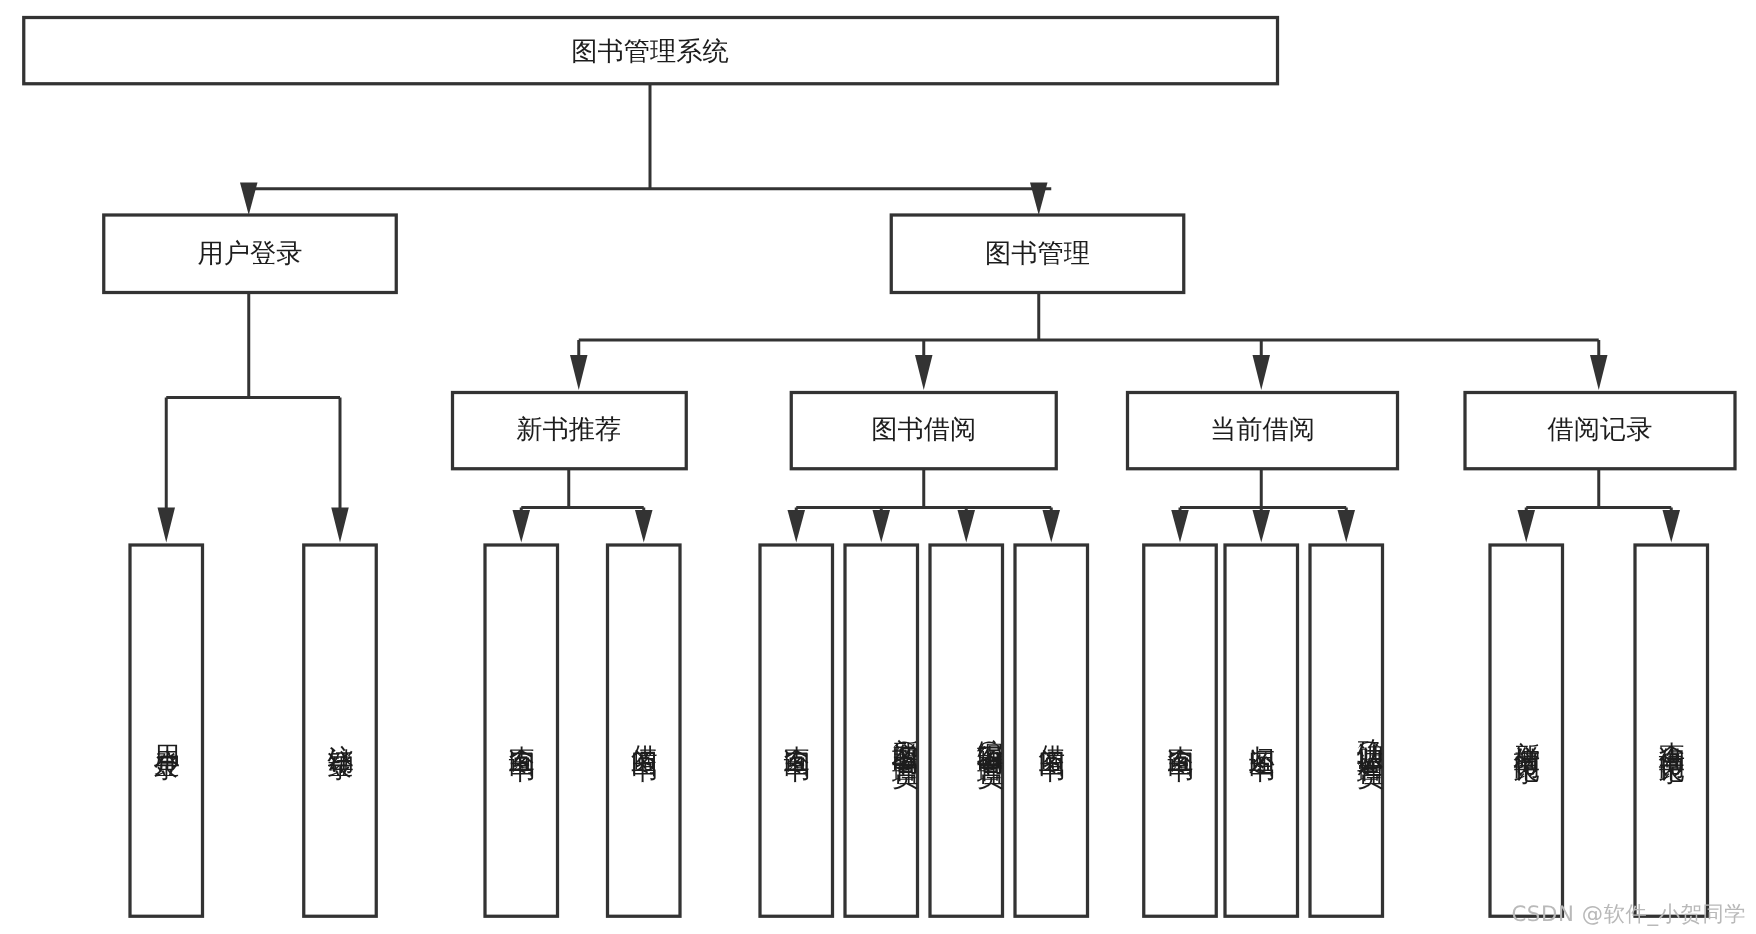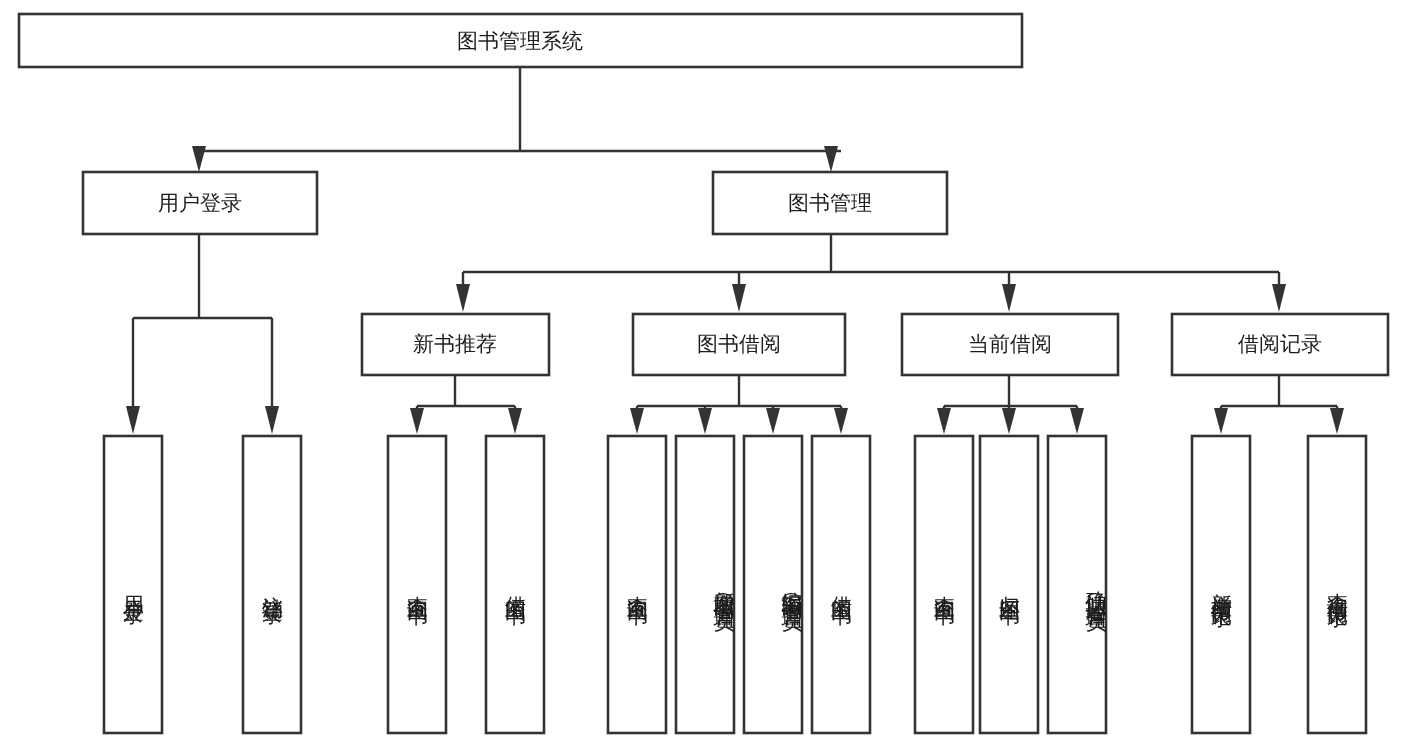--- a/index.html
+++ b/index.html
@@ -235,13 +235,14 @@
   <div class="leaf-label" style="left:744px; top:442px; width:58px; height:291px; display:flex; align-items:flex-start; justify-content:center;">编辑图书（管理员）</div>
   <div class="leaf-label" style="left:812px; top:436px; width:58px; height:297px; display:flex; align-items:center; justify-content:center;">借阅图书</div>
 
   <div class="leaf-label" style="left:915px; top:436px; width:58px; height:297px; display:flex; align-items:center; justify-content:center;">查询图书</div>
   <div class="leaf-label" style="left:980px; top:436px; width:58px; height:297px; display:flex; align-items:center; justify-content:center;">归还图书</div>
   <div class="leaf-label" style="left:1048px; top:442px; width:58px; height:291px; display:flex; align-items:flex-start; justify-content:center;">确认归还（管理员）</div>
 
   <div class="leaf-label" style="left:1192px; top:436px; width:58px; height:297px; display:flex; align-items:center; justify-content:center;">新增借阅记录</div>
   <div class="leaf-label" style="left:1308px; top:436px; width:58px; height:297px; display:flex; align-items:center; justify-content:center;">查询借阅记录</div>
 
+  <div class="watermark">CSDN @软件_小贺同学</div>
 </div>
 
 </body></html>

